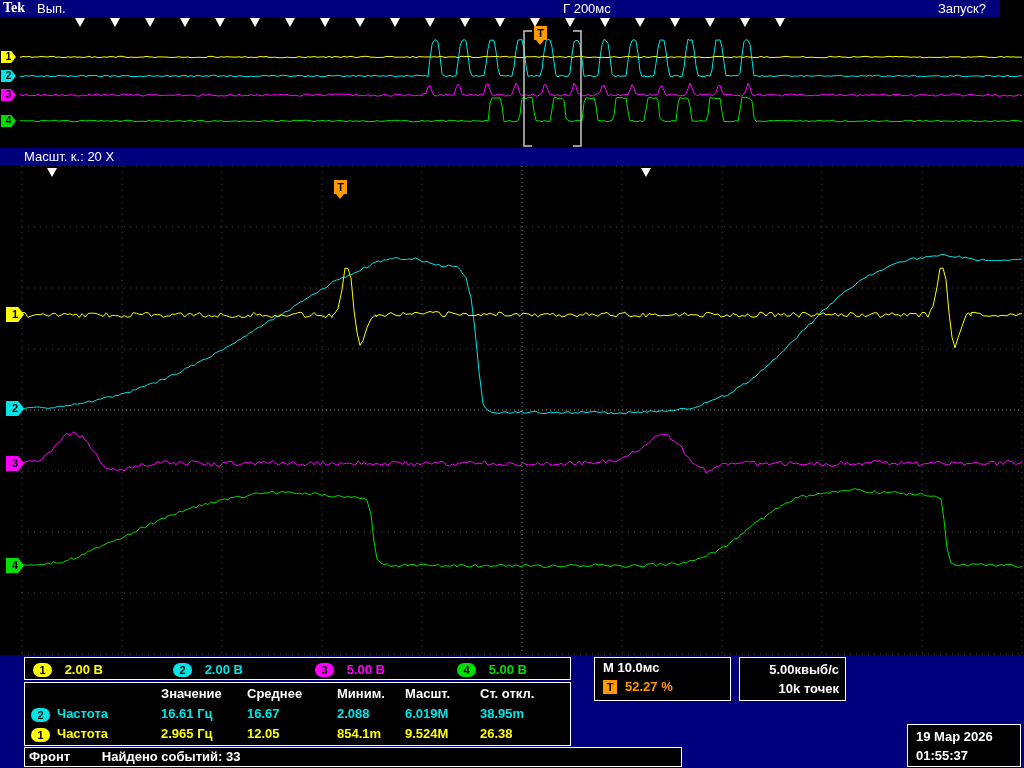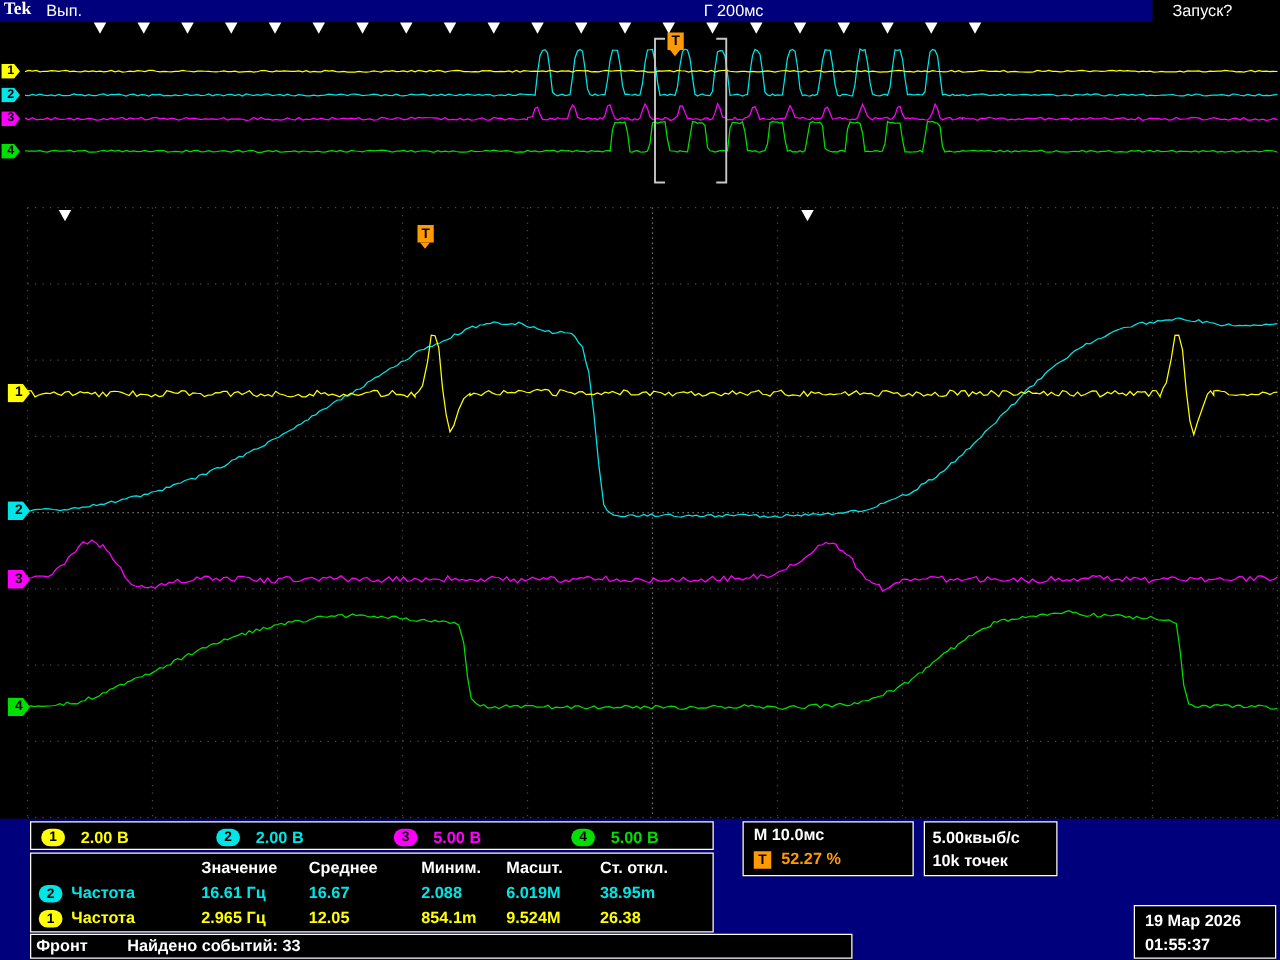--- a/index.html
+++ b/index.html
@@ -1,20 +1,20 @@
 <!DOCTYPE html>
 <html><head>
 <meta charset="utf-8">
 <style>
   html,body{margin:0;padding:0;background:#222;}
   .screen{position:relative;width:1024px;height:768px;background:#000;overflow:hidden;
           font-family:"Liberation Sans",sans-serif;color:#fff;}
   .screen *{box-sizing:border-box;}
 
-  .topbar{position:absolute;left:0;top:0;width:922px;height:17px;background:#00007c;z-index:1;font-size:13px;}
+  .topbar{position:absolute;left:0;top:0;width:1000px;height:17px;background:#00007c;z-index:1;font-size:13px;}
   .tek{position:absolute;left:3px;top:0px;font:bold 14px "Liberation Serif",serif;color:#fff;}
   .acq{position:absolute;left:37px;top:1px;}
   .htb{position:absolute;left:563px;top:1px;}
   .trigst{position:absolute;left:938px;top:1px;}
 
   .overview{position:absolute;left:0;top:17px;width:1024px;height:131px;background:#000;z-index:1;}
   .zoombar{position:absolute;left:0;top:148px;width:1024px;height:17px;background:#00007c;z-index:1;font-size:13px;}
   .zoombar span{position:absolute;left:24px;top:1px;}
   .mainarea{position:absolute;left:0;top:165px;width:1024px;height:490px;background:#000;z-index:1;}
 
@@ -40,38 +40,41 @@
            font-size:11px;line-height:14px;font-weight:bold;vertical-align:middle;}
   .scaletxt{margin-left:9px;vertical-align:middle;}
   .bg1{background:#ffff00}.bg2{background:#00e5e5}.bg3{background:#ff00ff}.bg4{background:#00df00}
   .fg1{color:#ffff00}.fg2{color:#00e5e5}.fg3{color:#ff00ff}.fg4{color:#00df00}
 
   .mbox{left:594px;top:2px;width:137px;height:44px;padding:2px 8px;}
   .mbox .l2{margin-top:4px;}
   .tflag-inline{display:inline-block;width:14px;height:14px;background:#ff9b00;color:#000;text-align:center;
            line-height:14px;font-size:11px;margin-right:8px;}
   .orange{color:#ff9b00;}
-  .ratebox{left:739px;top:2px;width:107px;height:44px;padding:2px 6px;line-height:19px;}
+  .ratebox{left:739px;top:2px;width:107px;height:44px;padding:2px 6px;line-height:19px;text-align:right;}
   .auxbox{left:855px;top:2px;width:166px;height:23px;display:flex;align-items:center;justify-content:space-between;
           padding:0 14px;}
   .measbox{left:24px;top:27px;width:547px;height:64px;}
   .cell{position:absolute;white-space:nowrap;}
   .c0{left:6px}.c1{left:136px}.c2{left:222px}.c3{left:312px}.c4{left:380px}.c5{left:455px}
   .r0{top:3px}.r1{top:23px}.r2{top:43px}
   .mname .chbadge{margin-right:7px;}
   .searchbox{left:24px;top:92px;width:658px;height:20px;padding:1px 4px;font-weight:bold;}
   .sev{margin-left:28px;}
   .datebox{left:907px;top:69px;width:114px;height:43px;padding:2px 8px;line-height:19px;}
 </style>
 </head>
 <body>
 
 <div class="screen" id="screen">
 
   <div class="overview"></div>
+  <div class="zoombar">
+    <span>Масшт. к.: 20 X</span>
+  </div>
   <div class="mainarea"></div>
 
   <div class="topbar">
     <span class="tek">Tek</span>
     <span class="acq">Вып.</span>
     <span class="htb">Г 200мс</span>
     <span class="trigst">Запуск?</span>
   </div>
 
   <svg id="wave-svg" width="1024" height="768">

